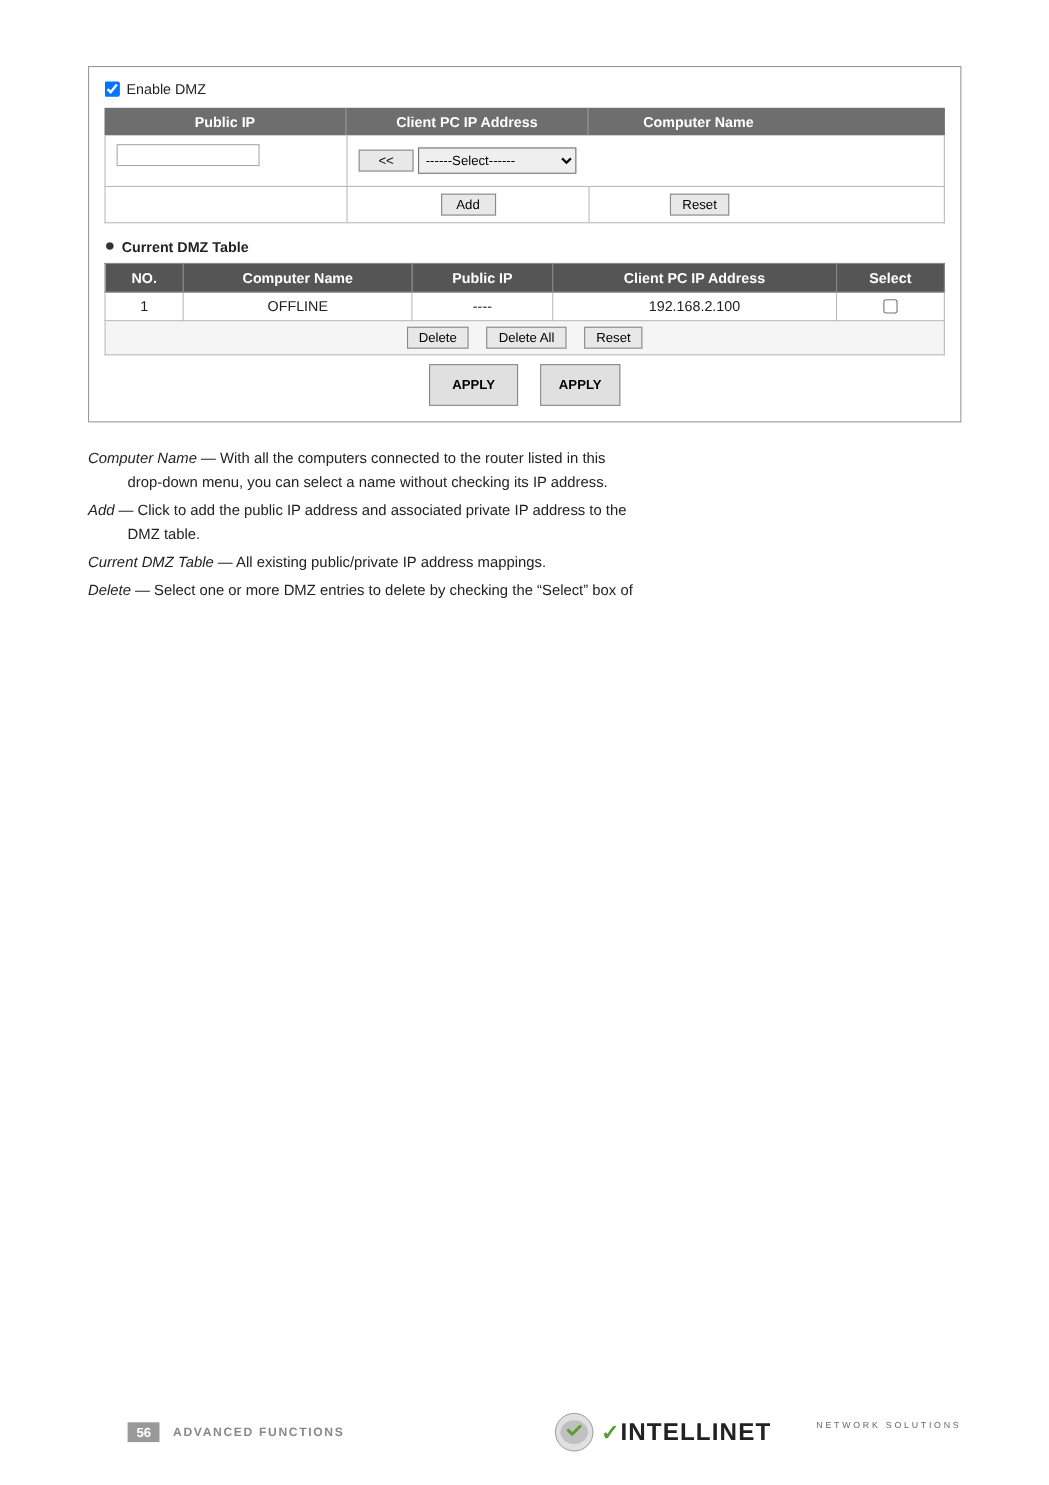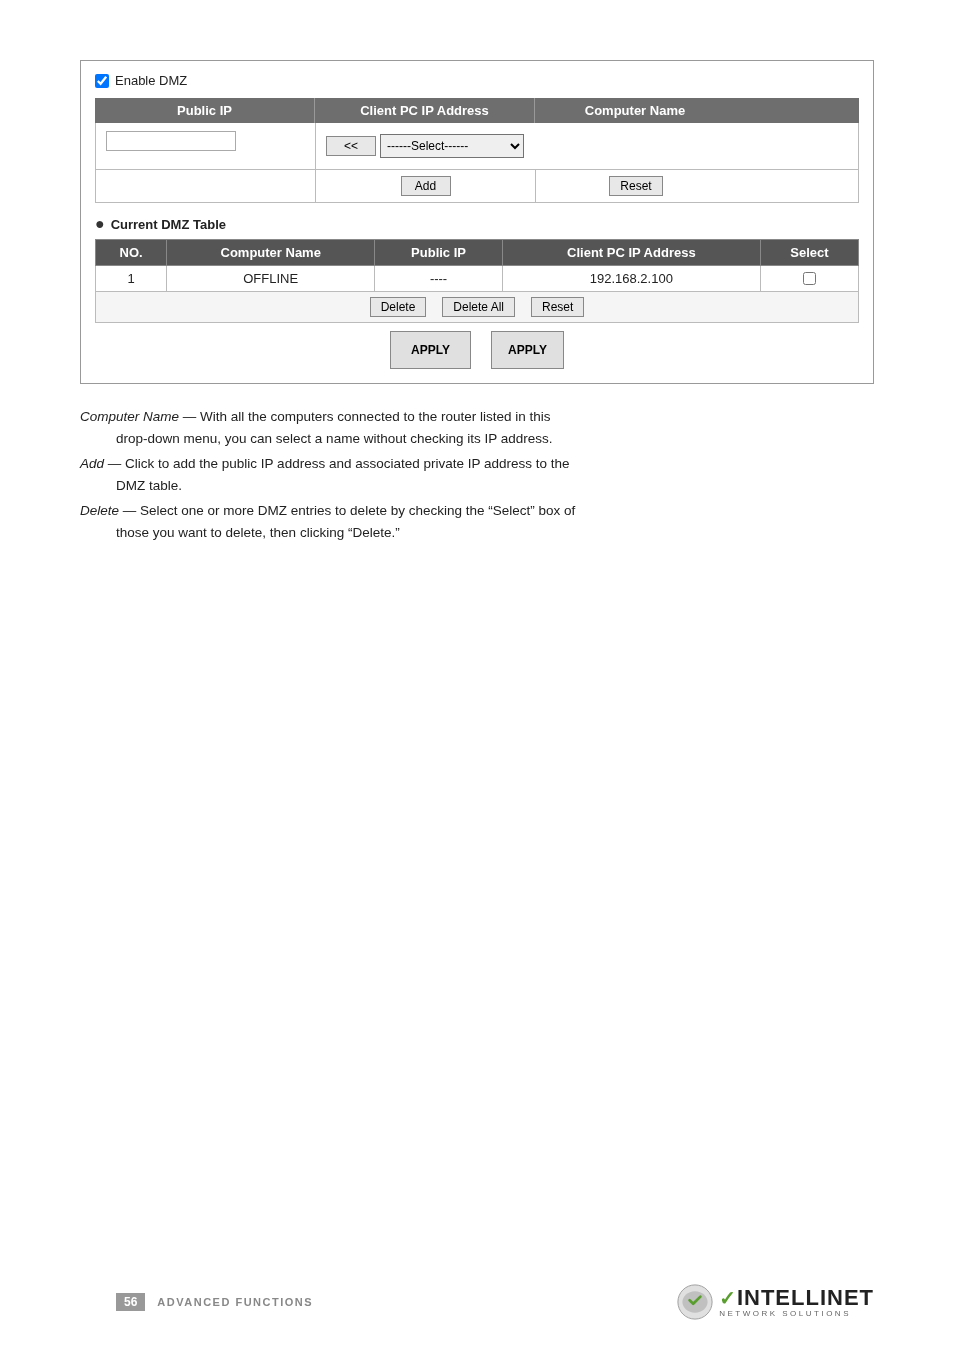--- a/index.html
+++ b/index.html
@@ -278,36 +278,37 @@
       gap: 6px;
     }
 
     .logo-icon {
       width: 36px;
       height: 36px;
     }
 
     .logo-text {
       display: flex;
-      flex-direction: column;
+      flex-direction: row;
     }
 
     .logo-brand {
       font-size: 22px;
       font-weight: 900;
       color: #222;
       letter-spacing: 1px;
       line-height: 1;
     }
 
     .logo-sub {
       font-size: 8px;
       letter-spacing: 2.5px;
       color: #666;
       text-transform: uppercase;
+      margin-left: 41px;
     }
 
     .checkbox-cell {
       display: flex;
       justify-content: center;
       align-items: center;
     }
   </style>
 </head>
 <body>
@@ -406,24 +407,26 @@
       <em>Computer Name</em> — With all the computers connected to the router listed in this
       <span class="indent" style="display:block; padding-left: 36px;">drop-down menu, you can select a name without checking its IP address.</span>
     </p>
 
     <p>
       <em>Add</em> — Click to add the public IP address and associated private IP address to the
       <span class="indent" style="display:block; padding-left: 36px;">DMZ table.</span>
     </p>
 
 
+    <p>
+      <em>Current DMZ Table</em> — All existing public/private IP address mappings.
+    </p>
 
     <p>
       <em>Delete</em> — Select one or more DMZ entries to delete by checking the “Select” box of
-      <span class="indent" style="display:block; padding-left: 36px;">those you want to delete, then clicking “Delete.”</span>
     </p>
 
 
   </div>
 
 </div>
 
 <div class="footer">
   <div class="footer-left">
     <div class="page-number-box">56</div>

